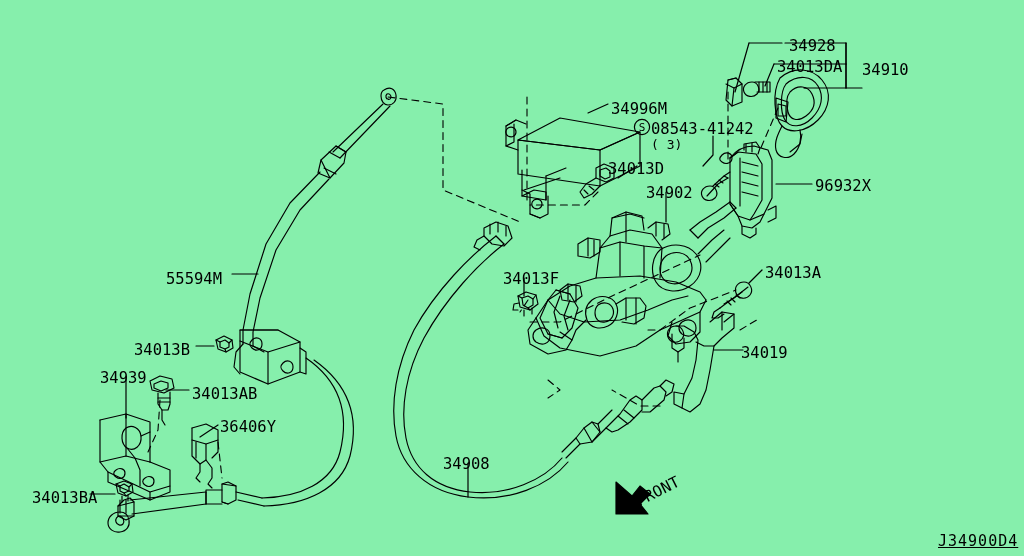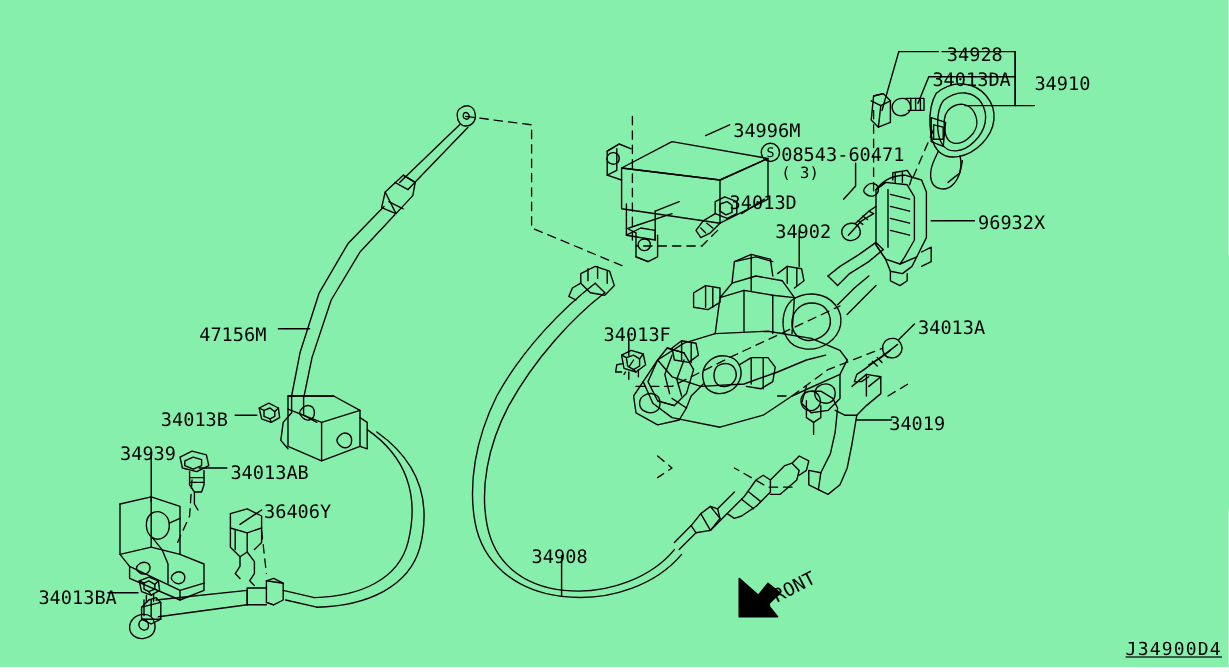--- a/index.html
+++ b/index.html
@@ -366,26 +366,26 @@
       </g>
 
     </g>
   </svg>
 
   <div>
     <span class="lbl lbl-main" style="left:789px;top:37px">34928</span>
     <span class="lbl lbl-main" style="left:777px;top:58px">34013DA</span>
     <span class="lbl lbl-main" style="left:862px;top:61px">34910</span>
     <span class="lbl lbl-main" style="left:611px;top:100px">34996M</span>
-    <span class="lbl lbl-main" style="left:651px;top:120px">08543-60471</span>
+    <span class="lbl lbl-main" style="left:651px;top:120px">08543-41242</span>
     <span class="lbl lbl-sub" style="left:651px;top:137px">( 3)</span>
     <span class="lbl lbl-main" style="left:608px;top:160px">34013D</span>
     <span class="lbl lbl-main" style="left:646px;top:184px">34902</span>
     <span class="lbl lbl-main" style="left:815px;top:177px">96932X</span>
-    <span class="lbl lbl-main" style="left:166px;top:270px">47156M</span>
+    <span class="lbl lbl-main" style="left:166px;top:270px">55594M</span>
     <span class="lbl lbl-main" style="left:503px;top:270px">34013F</span>
     <span class="lbl lbl-main" style="left:765px;top:264px">34013A</span>
     <span class="lbl lbl-main" style="left:134px;top:341px">34013B</span>
     <span class="lbl lbl-main" style="left:741px;top:344px">34019</span>
     <span class="lbl lbl-main" style="left:100px;top:369px">34939</span>
     <span class="lbl lbl-main" style="left:192px;top:385px">34013AB</span>
     <span class="lbl lbl-main" style="left:220px;top:418px">36406Y</span>
     <span class="lbl lbl-main" style="left:443px;top:455px">34908</span>
     <span class="lbl lbl-main" style="left:32px;top:489px">34013BA</span>
   </div>

